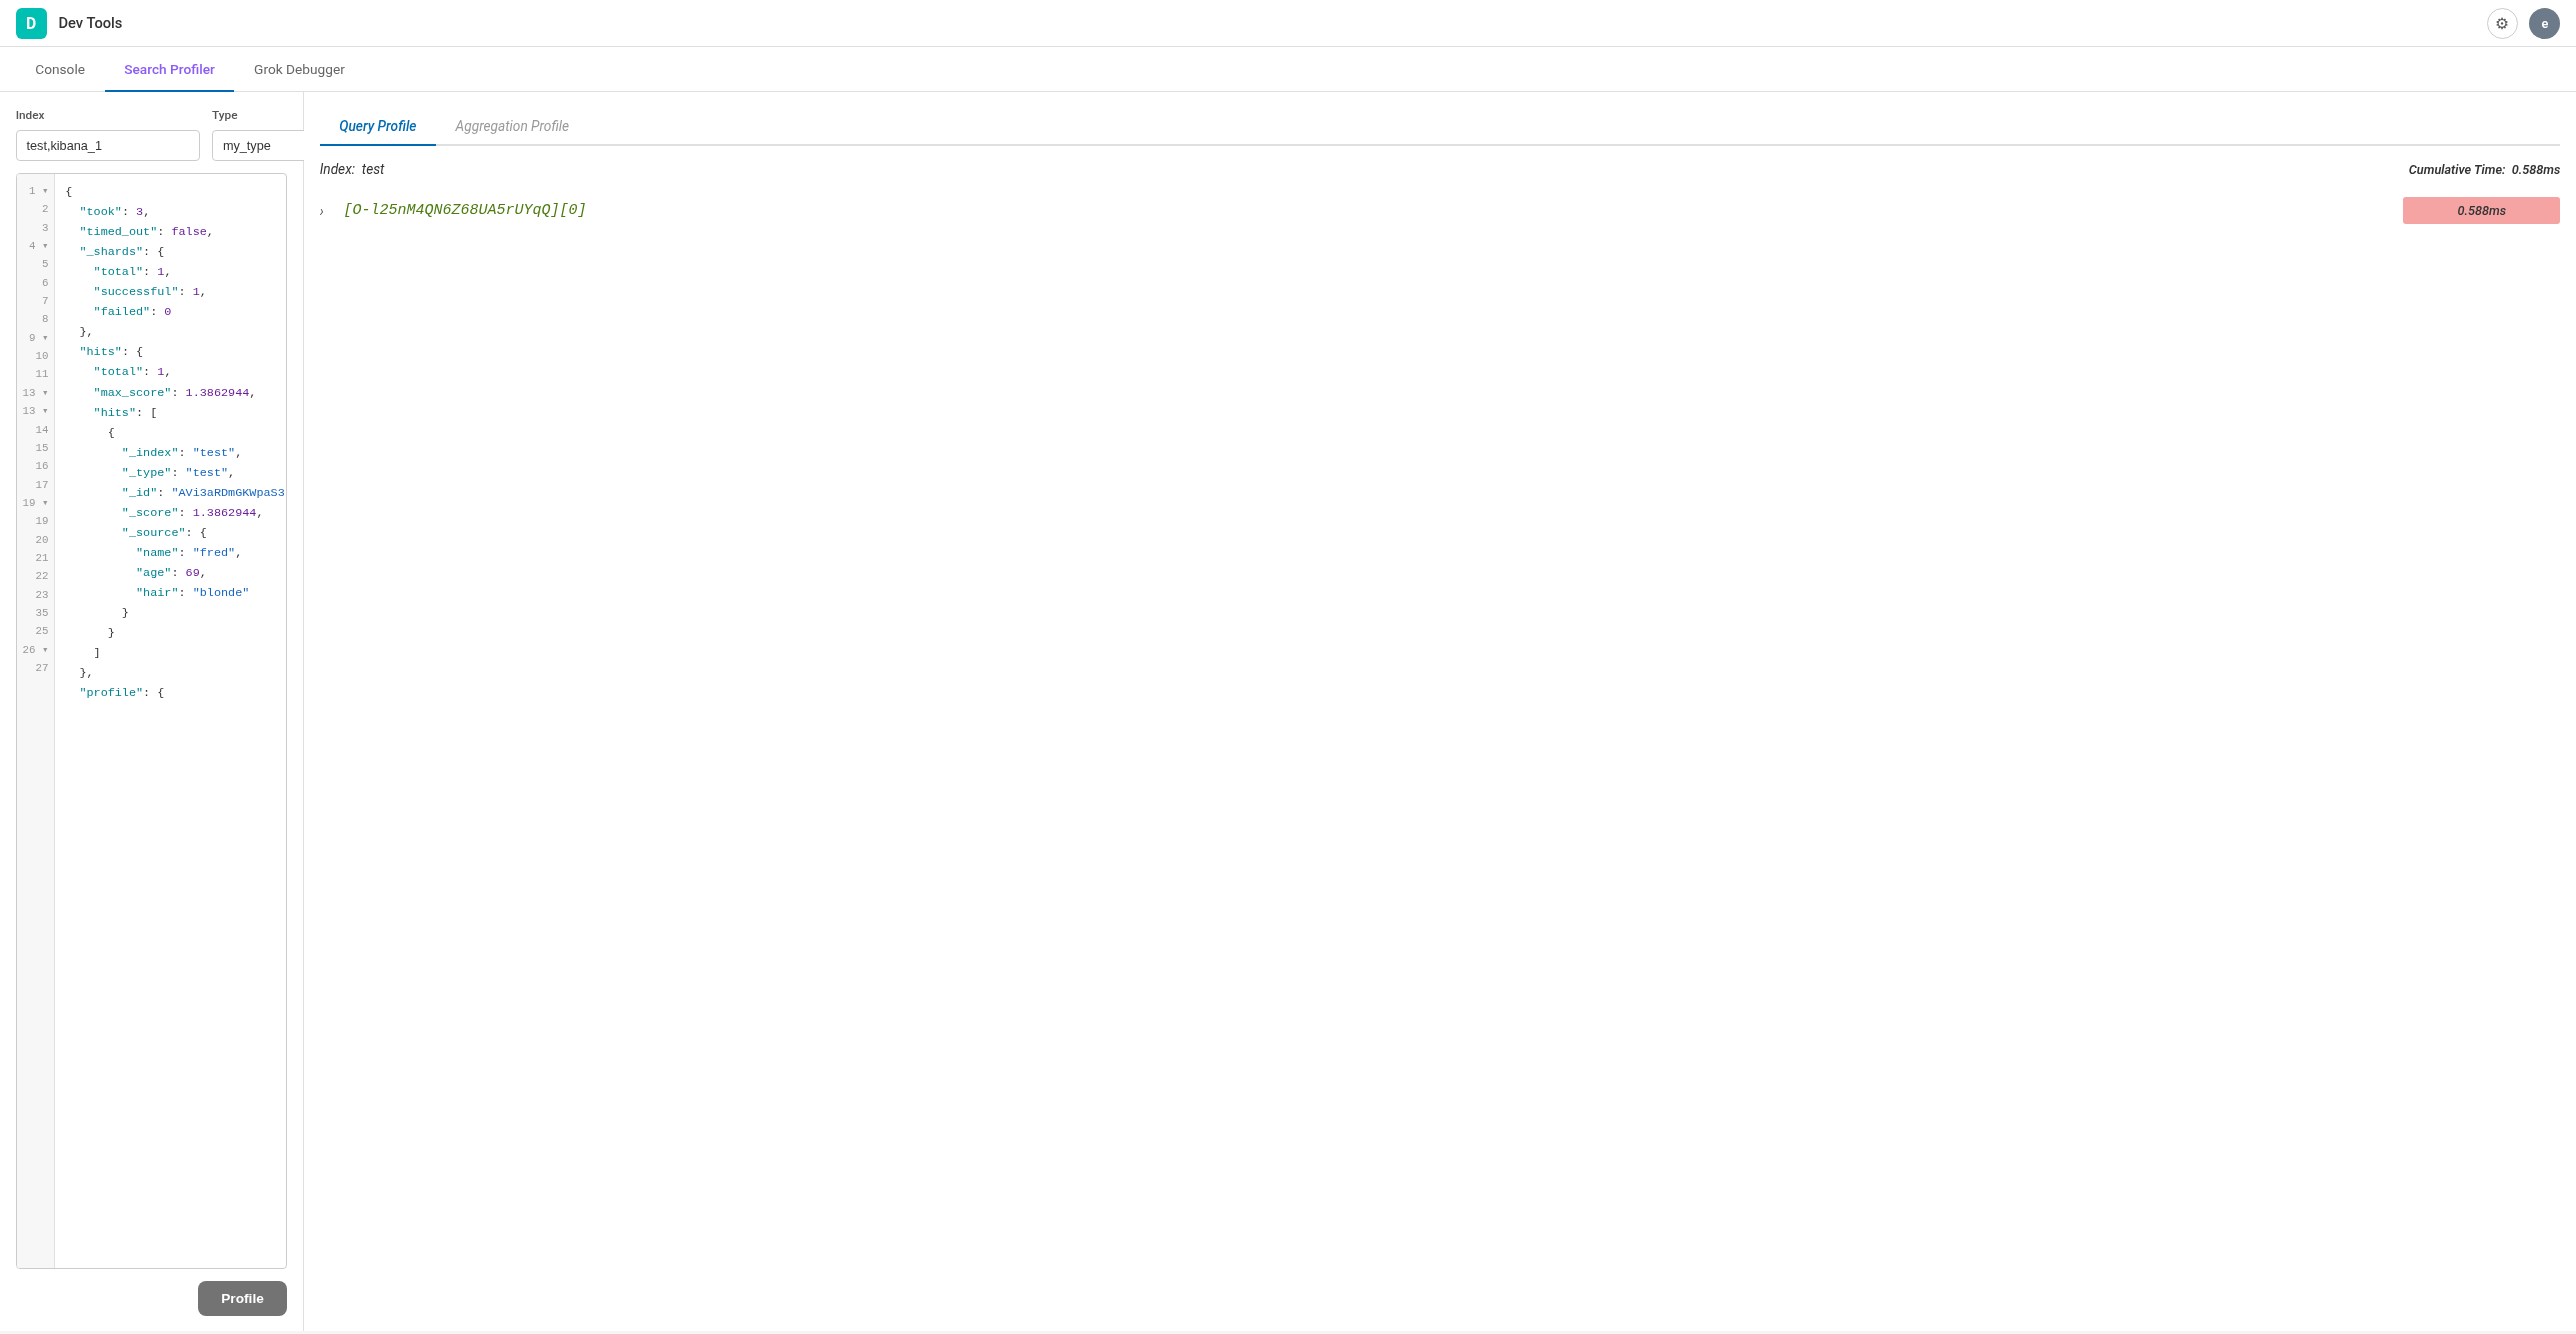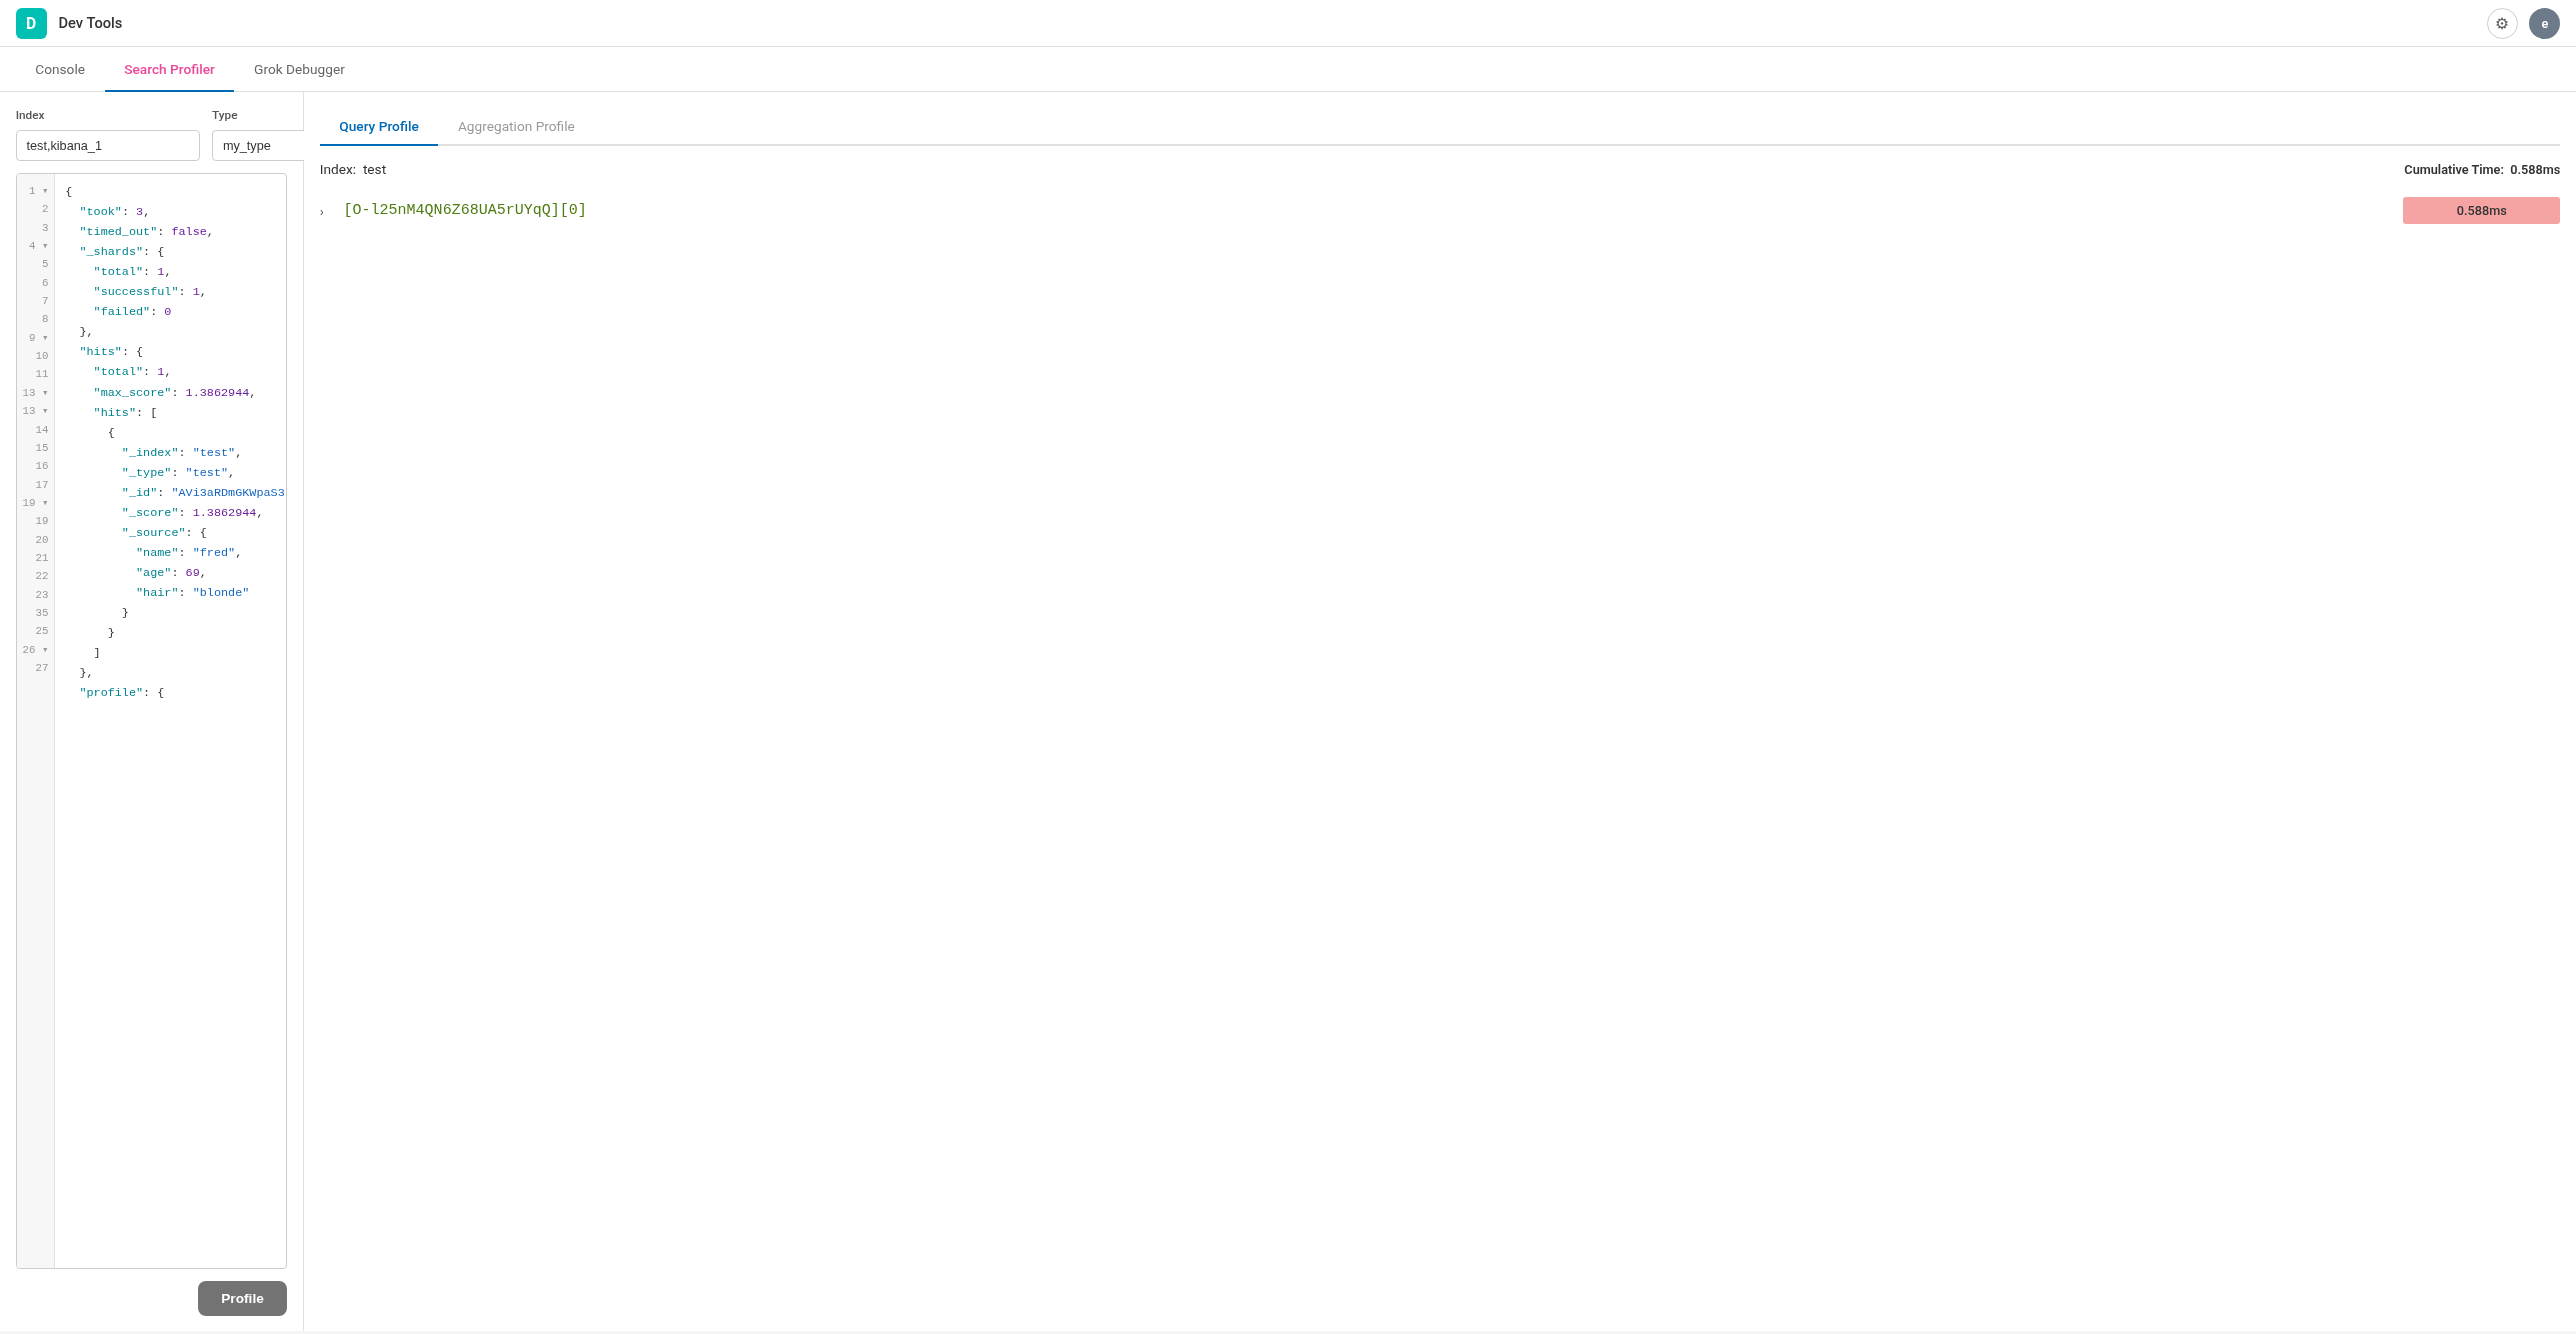--- a/index.html
+++ b/index.html
@@ -32,21 +32,21 @@
 
     
     .tab-bar {
       background: #fff; border-bottom: 1px solid #e0e0e0;
       display: flex; align-items: flex-end; padding: 0 15.7px;
     }
     .tab {
       padding: 13.7px 19.6px; cursor: pointer; font-size: 13.7px; color: #666;
       border-bottom: 2px solid transparent; margin-bottom: -1px;
     }
-    .tab.active { color: #ec4899; border-bottom: 2px solid #006bb4; font-weight: 500; }
+    .tab.active { color: #8b5cf6; border-bottom: 2px solid #006bb4; font-weight: 500; }
 
     
     .main-content {
       display: flex; height: calc(100vh - 95px); background: #fff;
     }
 
     
     .left-panel {
       width: 304px; border-right: 1px solid #e0e0e0;
       display: flex; flex-direction: column; background: #fff;
@@ -92,21 +92,21 @@
       display: flex; justify-content: flex-end; padding-top: 11.8px;
     }
     .profile-btn {
       background: #737373; color: #fff; border: none; border-radius: 8px;
       padding: 9.8px 23.5px; font-size: 13.7px; font-weight: 700; cursor: pointer;
     }
 
     
     .right-panel {
       flex: 1; display: flex; flex-direction: column; padding: 15.7px;
-      background: #fff; overflow-y: auto;
+      background: #fff; overflow-y: auto; font-style: italic;
     }
 
     
     .inner-tab-bar {
       display: flex; border-bottom: 2px solid #e0e0e0; margin-bottom: 15.7px;
     }
     .inner-tab {
       padding: 9.8px 19.6px; cursor: pointer; font-size: 13.7px; color: #999;
       border-bottom: 2px solid transparent; margin-bottom: -2px;
     }

